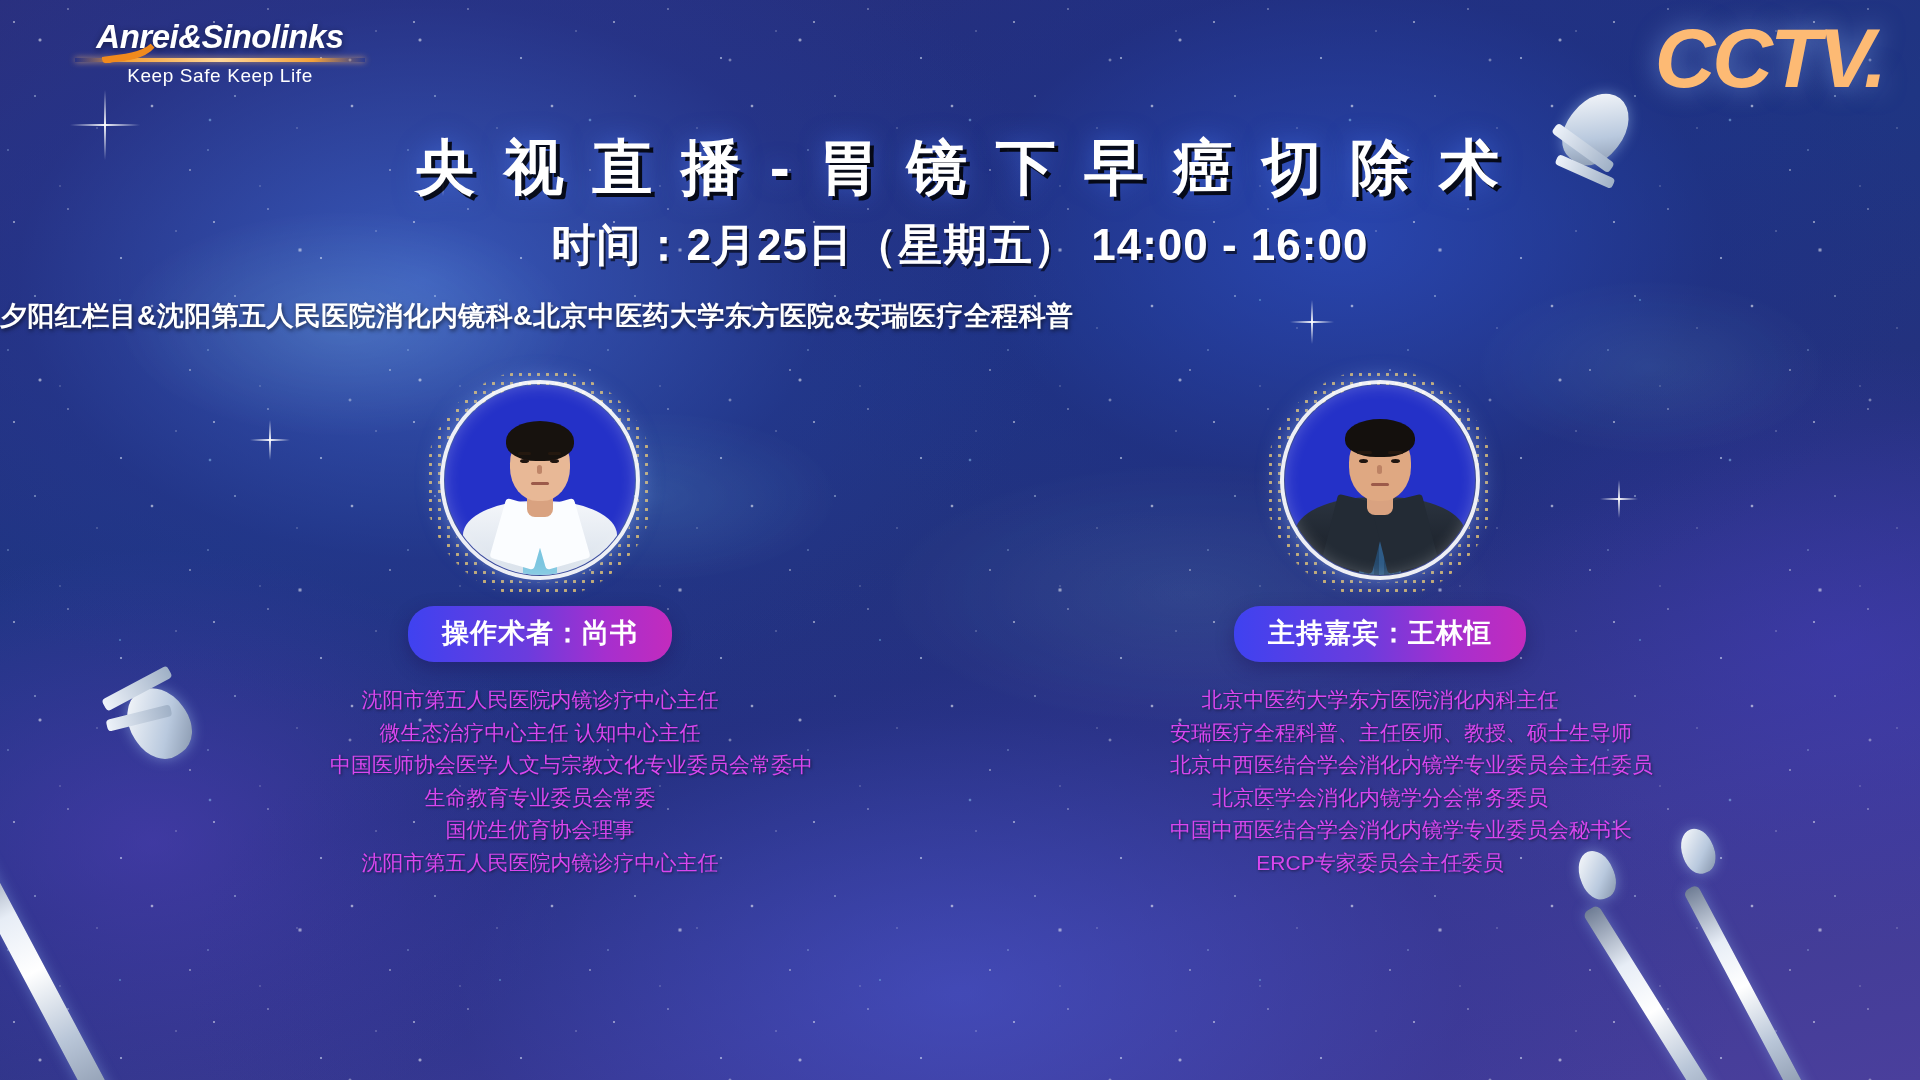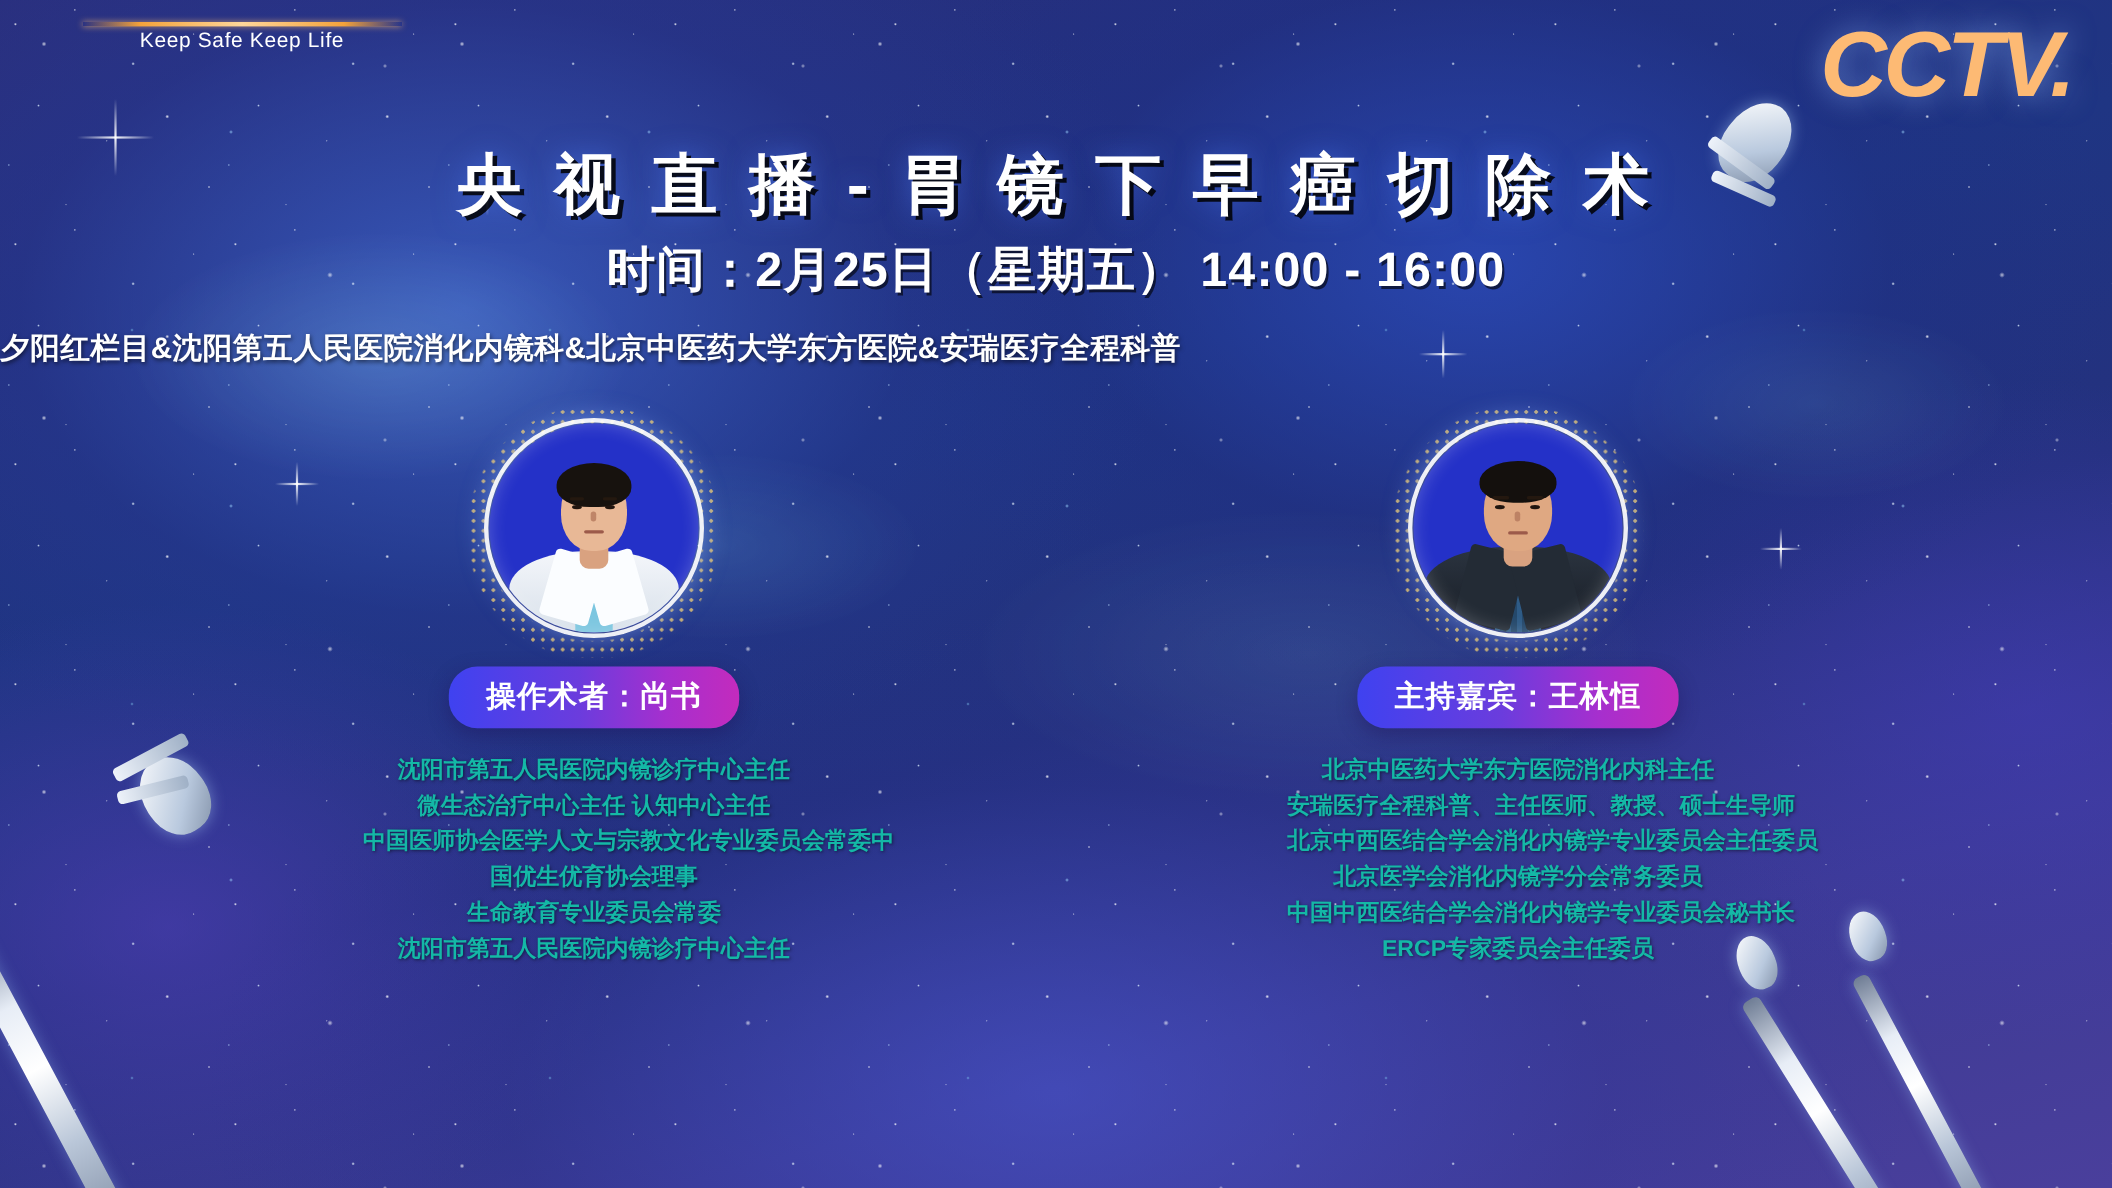--- a/index.html
+++ b/index.html
@@ -150,21 +150,21 @@
 
   .badge{
     display:inline-block; margin-top:26px; padding:9px 34px 11px;
     border-radius:26px; color:#fff; font-size:27px; font-weight:bold;
     letter-spacing:1px; white-space:nowrap;
     background:linear-gradient(90deg,#3f42f0 0%, #6b3cdd 45%, #a62fce 75%, #c32bbd 100%);
     box-shadow:0 6px 18px rgba(30,20,90,.45);
   }
   .creds{ margin-top:22px; }
   .creds div{
-    font-size:21px; font-weight:bold; color:#14b8a6; line-height:1.55;
+    font-size:21px; font-weight:normal; color:#d946ef; line-height:1.55;
     white-space:nowrap; text-shadow:1px 1px 3px rgba(0,0,0,.55);
   }
 
   
   .instr{ position:absolute; pointer-events:none; }
   .shaft{
     position:absolute;
     background:linear-gradient(90deg,#6f7d95 0%, #e7edf6 22%, #ffffff 40%, #b9c6d8 62%, #66748c 100%);
     border-radius:6px; box-shadow:0 0 14px rgba(160,200,255,.35);
   }
@@ -209,20 +209,24 @@
   </div>
 
   <div class="instr" style="right:10px;top:780px;width:360px;height:300px;">
     <div class="shaft" style="left:40px;top:120px;width:300px;height:18px;transform:rotate(58deg);transform-origin:left center;"></div>
     <div class="shaft" style="left:140px;top:100px;width:280px;height:16px;transform:rotate(62deg);transform-origin:left center;"></div>
     <div class="tip-blob" style="left:30px;top:70px;width:34px;height:50px;transform:rotate(-22deg);"></div>
     <div class="tip-blob" style="left:132px;top:48px;width:32px;height:46px;transform:rotate(-20deg);"></div>
   </div>
 
   <div class="brand">
+    <div style="position:relative;display:inline-block;">
+      <span class="brand-swoosh"></span>
+      <div class="brand-name">Anrei&amp;Sinolinks</div>
+    </div>
     <div class="brand-rule"></div>
     <div class="brand-tag">Keep Safe Keep Life</div>
   </div>
 
   <div class="cctv">CCTV.</div>
 
   <div class="title">央 视 直 播 - 胃 镜 下 早 癌 切 除 术</div>
   <div class="subtime">时间：2月25日（星期五） 14:00 - 16:00</div>
   <div class="partners">夕阳红栏目&amp;沈阳第五人民医院消化内镜科&amp;北京中医药大学东方医院&amp;安瑞医疗全程科普</div>
 
@@ -250,22 +254,22 @@
         </div>
         <div class="ring"></div>
       </div>
 
       <div class="badge">操作术者：尚书</div>
 
       <div class="creds">
         <div>沈阳市第五人民医院内镜诊疗中心主任</div>
         <div>微生态治疗中心主任  认知中心主任</div>
         <div>中国医师协会医学人文与宗教文化专业委员会常委中</div>
+        <div>生命教育专业委员会常委</div>
         <div>国优生优育协会理事</div>
-        <div>生命教育专业委员会常委</div>
         <div>沈阳市第五人民医院内镜诊疗中心主任</div>
       </div>
     </div>
 
     <div class="speaker">
       <div class="portrait-wrap">
         <div class="dots"></div>
         <div class="portrait">
           <div class="face">
             <div class="p-body" style="left:10px;width:170px;height:78px;background:linear-gradient(180deg,#2b3440,#171c24);"></div>

